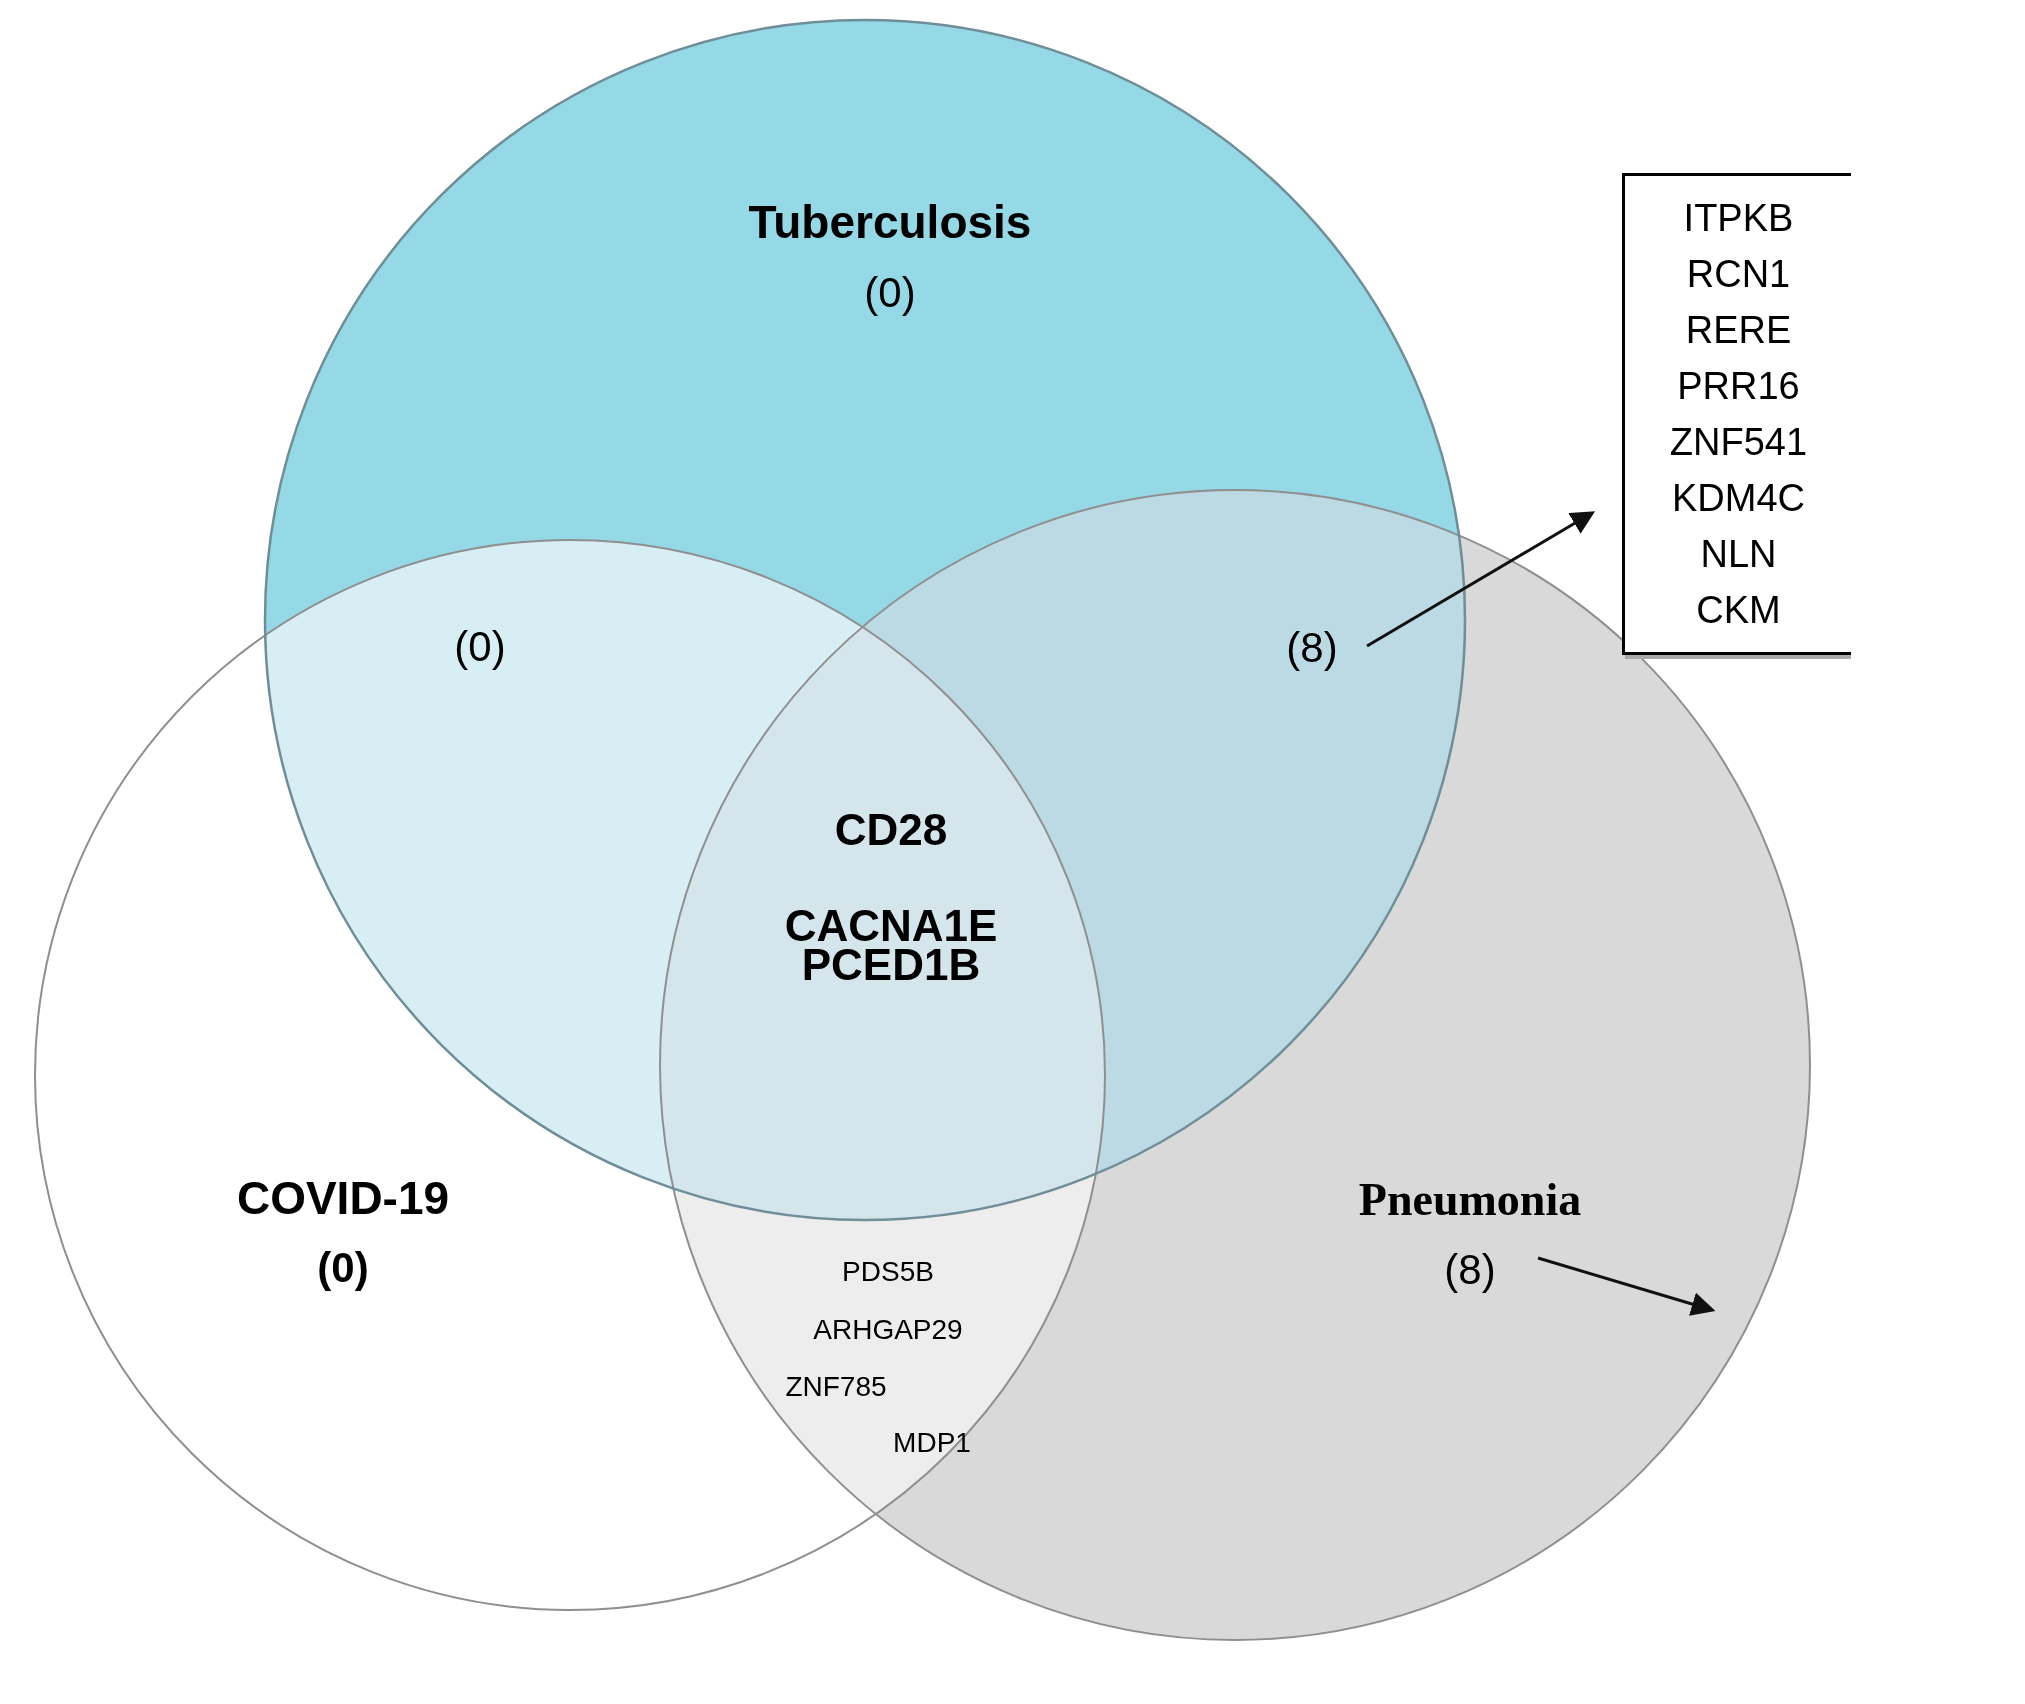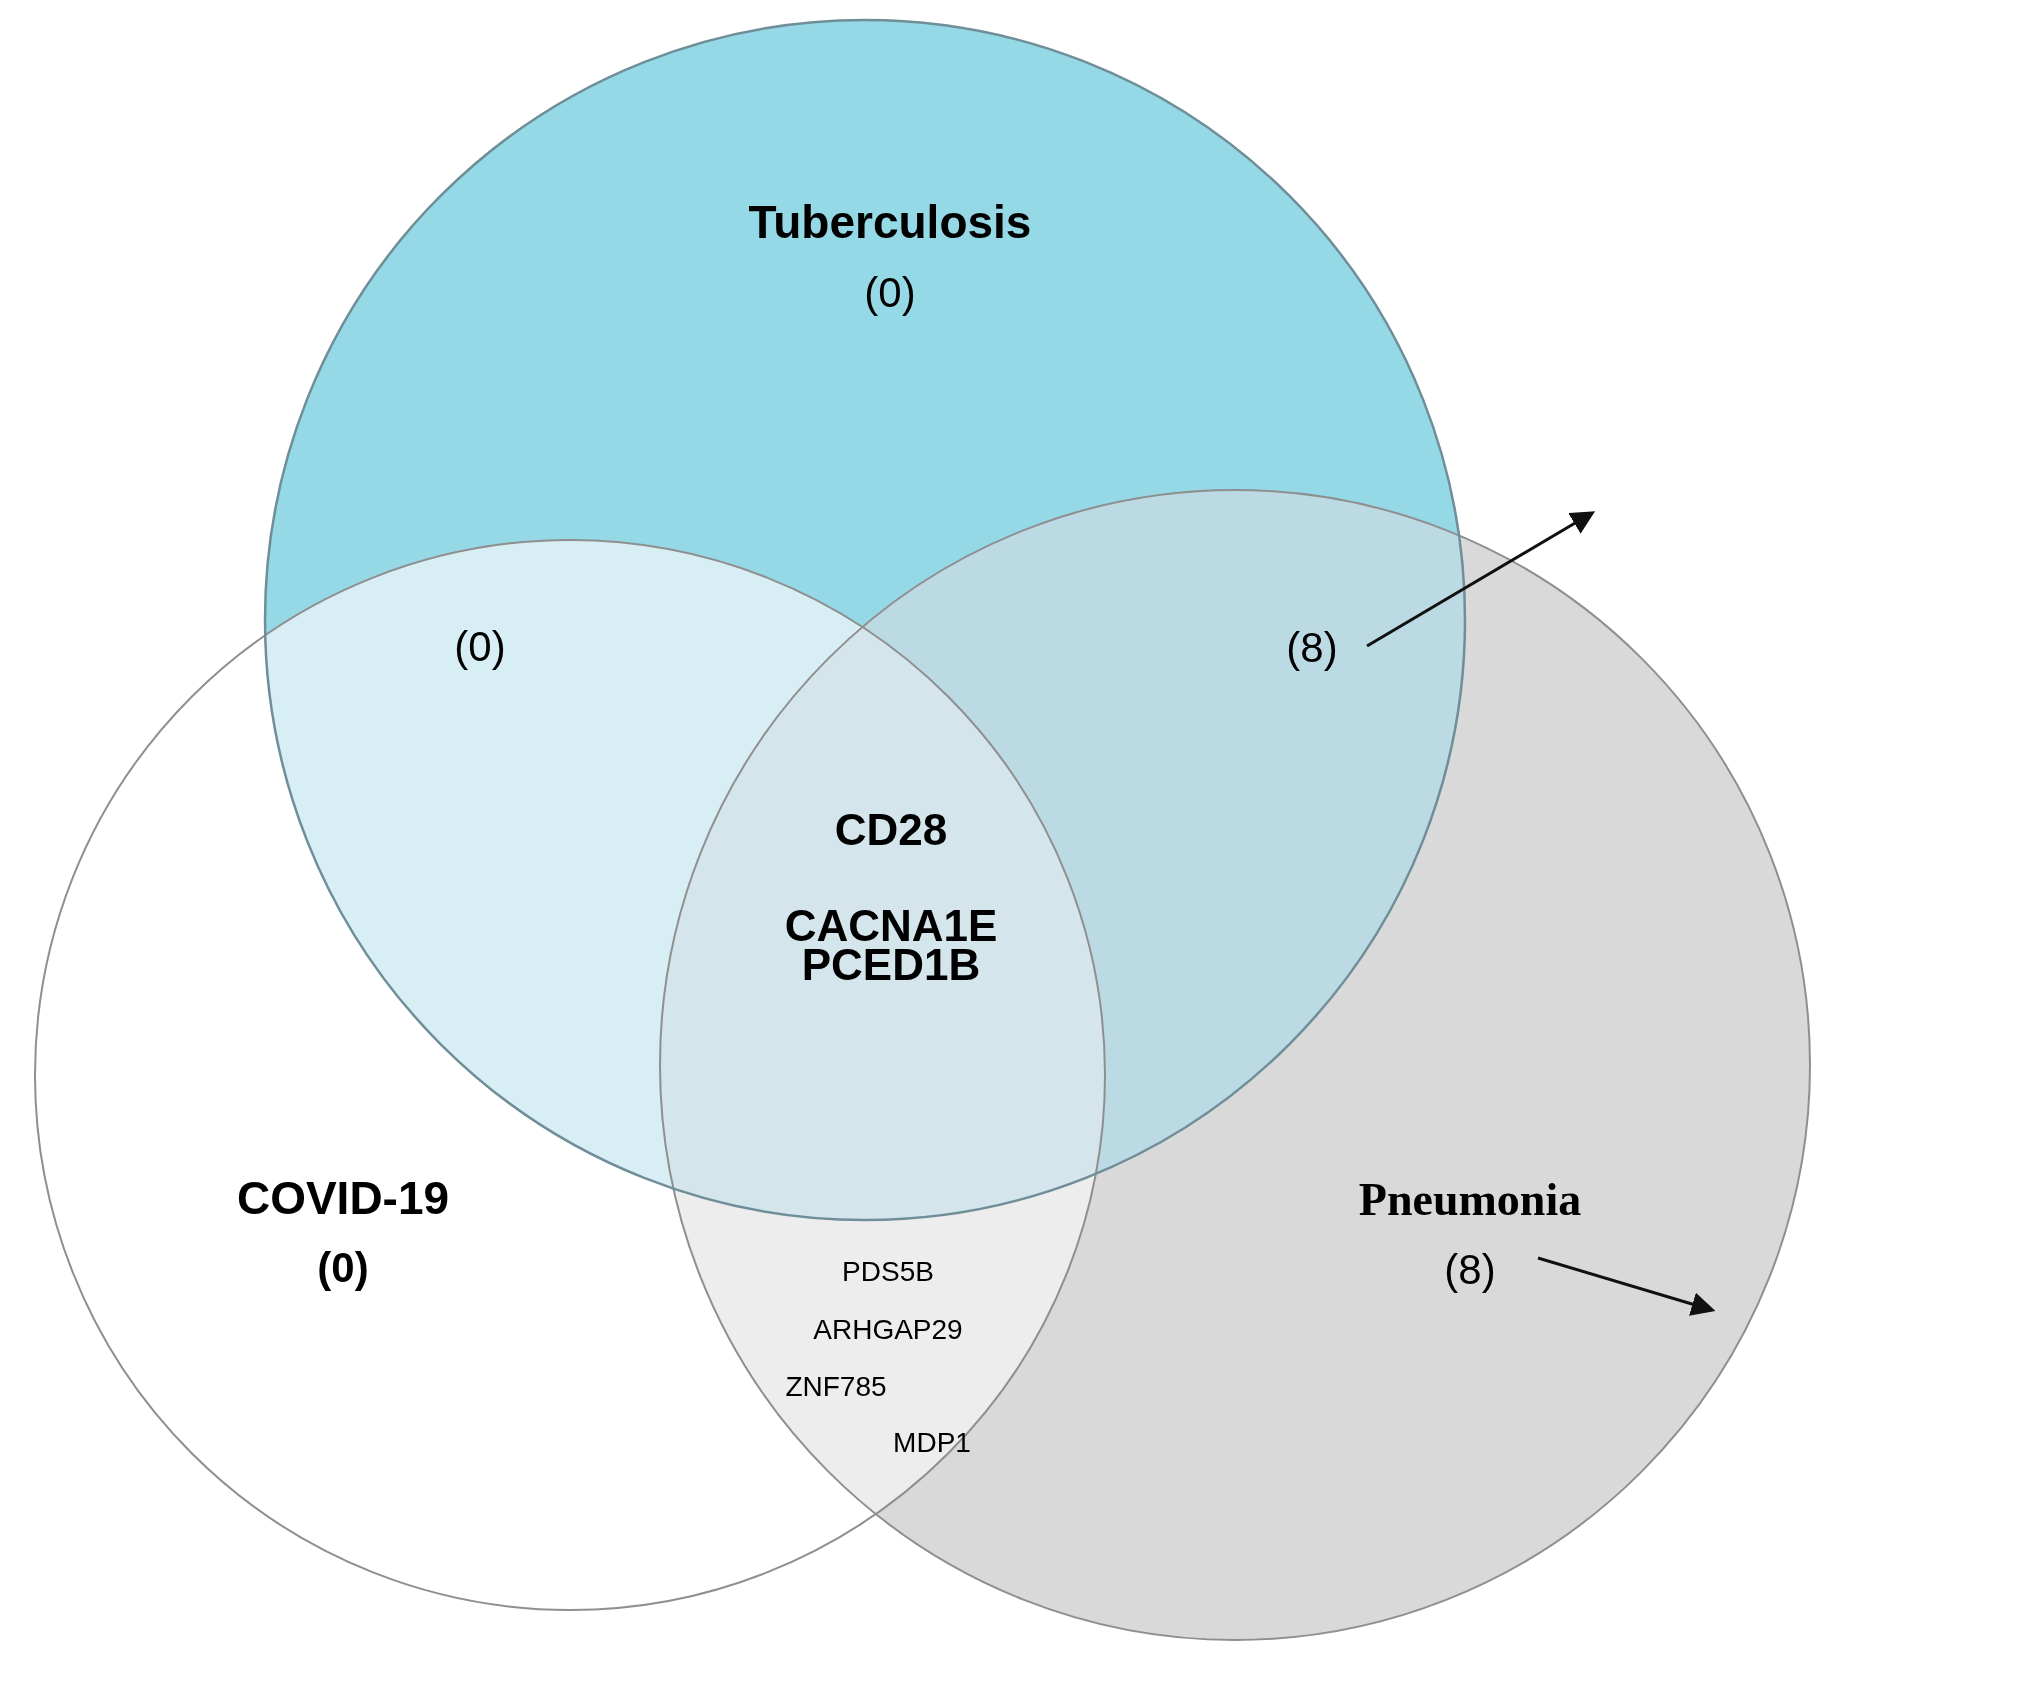--- a/index.html
+++ b/index.html
@@ -102,15 +102,25 @@
 
   <div class="lbl center-gene" style="left:891px;top:830px;">CD28</div>
   <div class="lbl center-gene" style="left:891px;top:926px;">CACNA1E</div>
   <div class="lbl center-gene" style="left:891px;top:965px;">PCED1B</div>
 
   <div class="lbl cp-gene" style="left:888px;top:1272px;">PDS5B</div>
   <div class="lbl cp-gene" style="left:888px;top:1330px;">ARHGAP29</div>
   <div class="lbl cp-gene" style="left:836px;top:1387px;">ZNF785</div>
   <div class="lbl cp-gene" style="left:888px;top:1443px;margin-left:44px;">MDP1</div>
 
+  <div class="genebox" style="left:1622px;top:173px;width:233px;height:482px;">
+    <div class="gene">ITPKB</div>
+    <div class="gene">RCN1</div>
+    <div class="gene">RERE</div>
+    <div class="gene">PRR16</div>
+    <div class="gene">ZNF541</div>
+    <div class="gene">KDM4C</div>
+    <div class="gene">NLN</div>
+    <div class="gene">CKM</div>
+  </div>
 
 
 </div>
 
 </body></html>

